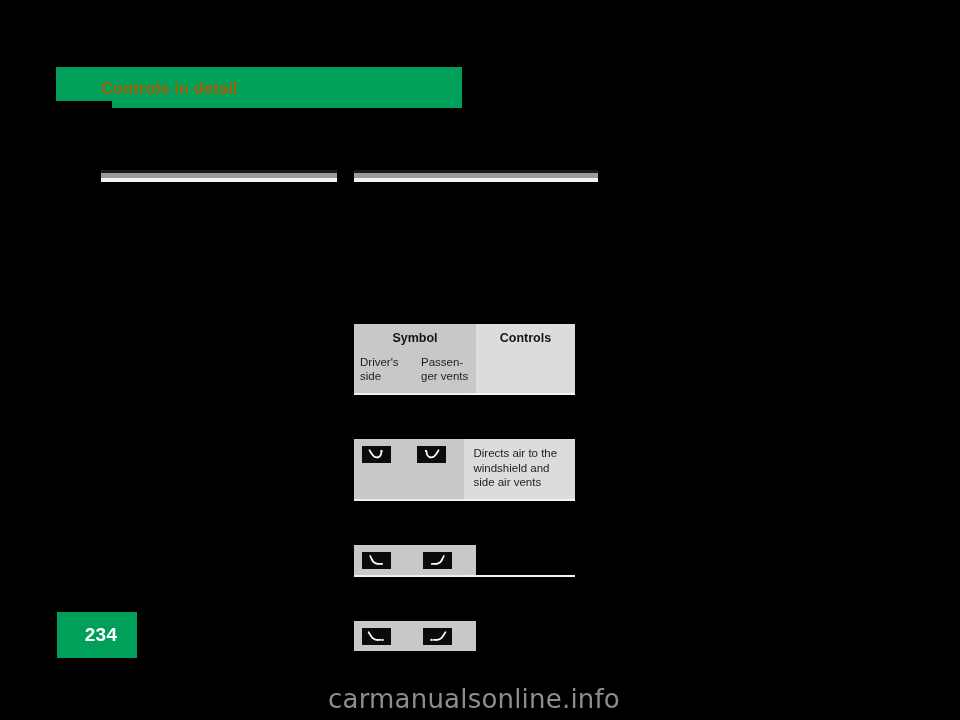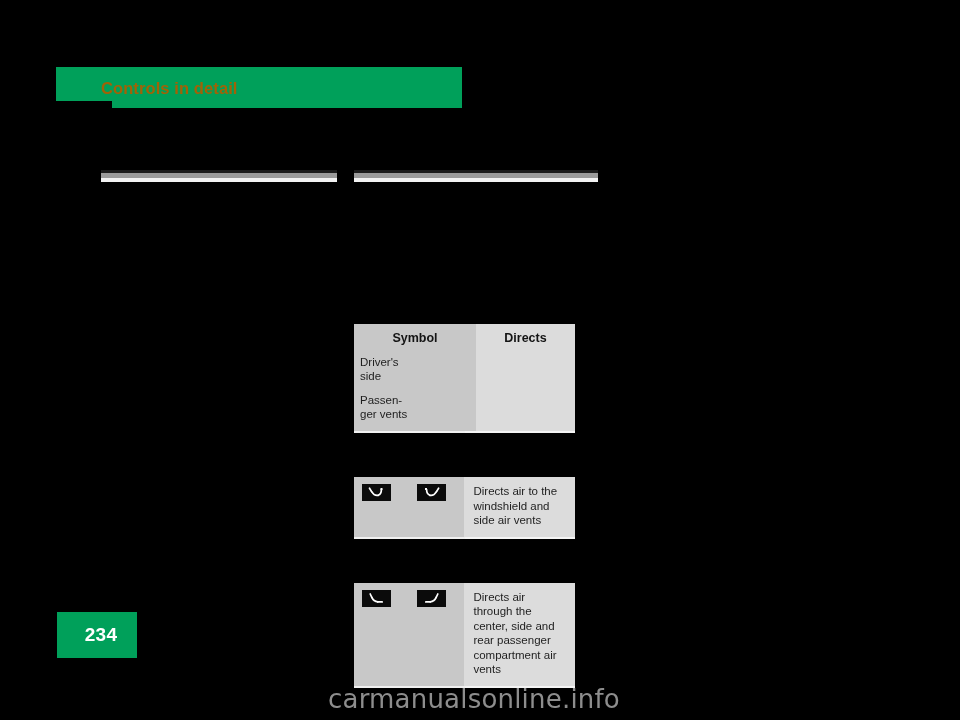--- a/index.html
+++ b/index.html
@@ -114,21 +114,20 @@
     text-align: center;
     font-size: 12.5px;
     font-weight: bold;
     color: #141414;
     padding: 7px 0 9px 0;
     line-height: 15px;
   }
   #header-subrow {
     display: flex;
     width: 122px;
-    flex-direction: column;
   }
   .subhead {
     width: 61px;
     font-size: 11.5px;
     color: #1e1e1e;
     line-height: 14px;
     padding: 0 6px 10px 6px;
     box-sizing: border-box;
   }
   #header-function-spacer {
@@ -231,21 +230,21 @@
 
   <div id="tbl-header">
     <div id="header-symbol-block">
       <div id="header-symbol-title">Symbol</div>
       <div id="header-subrow">
         <div class="subhead">Driver's side</div>
         <div class="subhead">Passen- ger vents</div>
       </div>
     </div>
     <div id="header-function-block">
-      <div id="header-function-title">Directs</div>
+      <div id="header-function-title">Controls</div>
       <div id="header-function-spacer"></div>
     </div>
   </div>
 
   <div class="row-sep">
     <div class="sep-symbol"></div>
     <div class="sep-function"></div>
   </div>
 
   <div class="tbl-row">
@@ -293,21 +292,20 @@
     <div class="sym-cell">
       <span class="airflow-icon">
         <svg width="29" height="17" viewBox="0 0 29 17">
           <rect x="0" y="0" width="29" height="17" fill="#0b0b0b"></rect>
           <path d="M8.8 11.9 L13.2 11.9" stroke="#ffffff" stroke-width="1.7" stroke-linecap="round" fill="none"></path>
           <path d="M13.2 11.9 C16.0 11.6 18.0 10.2 19.2 7.4" stroke="#ffffff" stroke-width="1.7" stroke-linecap="round" fill="none"></path>
           <path d="M19.2 7.4 L20.8 4.0" stroke="#ffffff" stroke-width="1.7" stroke-linecap="round" fill="none"></path>
         </svg>
       </span>
     </div>
-    <div class="fn-cell">Directs air through the center, side and rear passenger compartment air vents</div>
   </div>
 
   <div class="row-sep">
     <div class="sep-symbol"></div>
     <div class="sep-function"></div>
   </div>
 
   <div class="tbl-row">
     <div class="sym-cell">
       <span class="airflow-icon">

